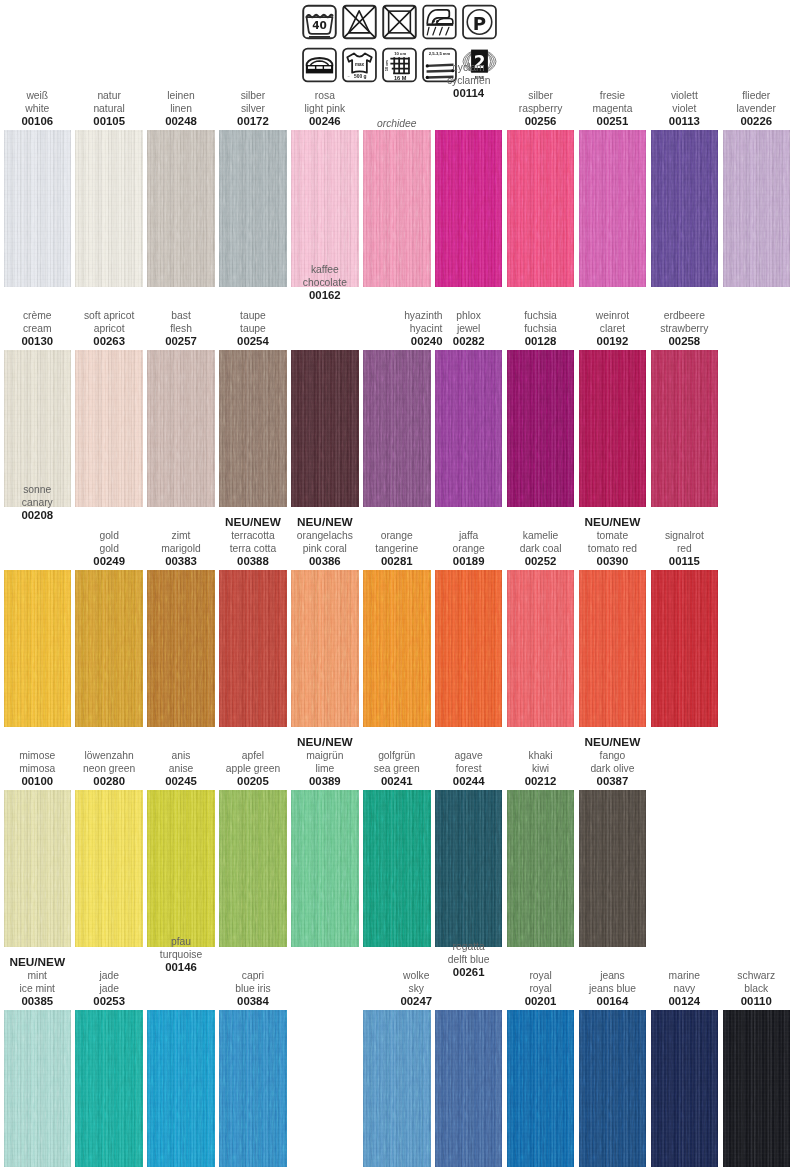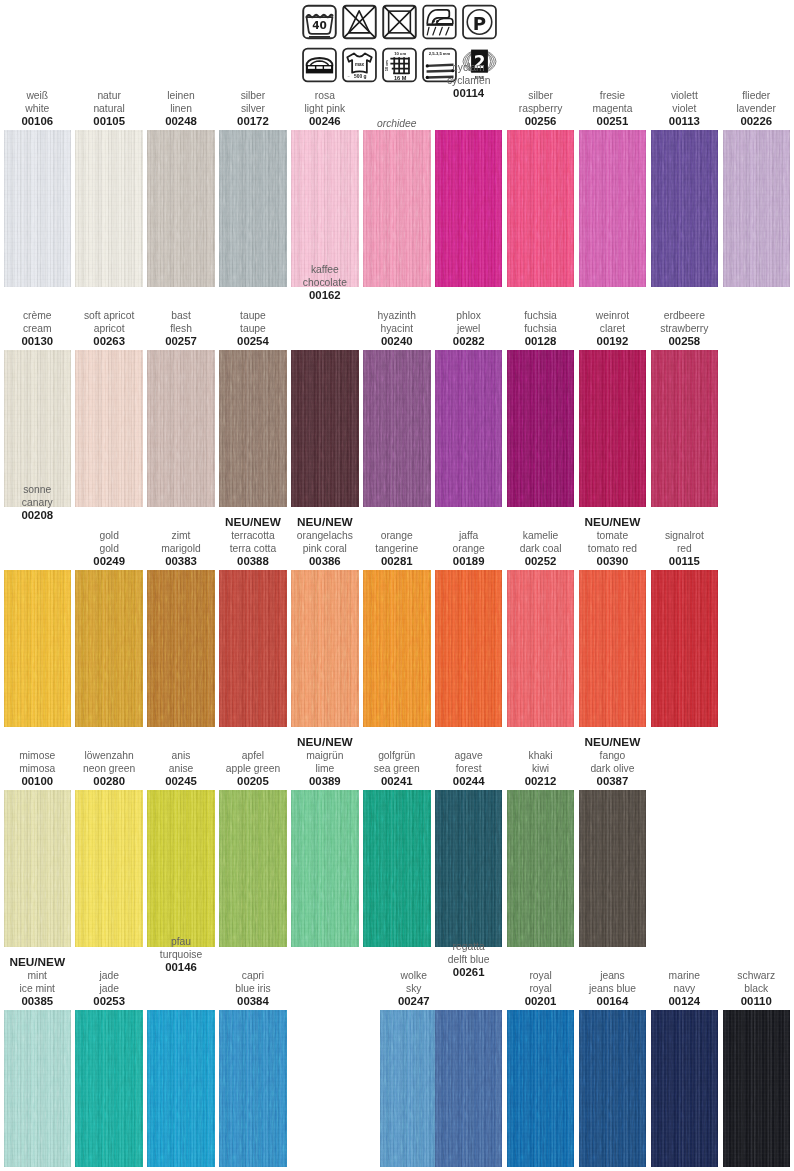--- a/index.html
+++ b/index.html
@@ -357,21 +357,21 @@
         <div class="code">00162</div>
       </div>
       <div class="swatch" style="background: rgb(77, 43, 51);">
         <div class="tex"></div>
         <div class="noise"><svg width="100%" height="100%">
             <rect width="100%" height="100%" filter="url(#yarnNoise)"></rect>
           </svg></div>
       </div>
     </div>
     <div class="cell" style="left: 363px; top: 350px; height: 157px;">
-      <div class="labels" style="bottom: 159.5px;">
+      <div class="labels" style="bottom: 159.5px; text-align: right;">
         <div class="de">hyazinth</div>
         <div class="en">hyacint</div>
         <div class="code">00240</div>
       </div>
       <div class="swatch" style="background: rgb(126, 77, 126);">
         <div class="tex"></div>
         <div class="noise"><svg width="100%" height="100%">
             <rect width="100%" height="100%" filter="url(#yarnNoise)"></rect>
           </svg></div>
       </div>
@@ -726,21 +726,21 @@
         <div class="en">blue iris</div>
         <div class="code">00384</div>
       </div>
       <div class="swatch" style="background: rgb(46, 134, 196);">
         <div class="tex"></div>
         <div class="noise"><svg width="100%" height="100%">
             <rect width="100%" height="100%" filter="url(#yarnNoise)"></rect>
           </svg></div>
       </div>
     </div>
-    <div class="cell" style="left: 380px; top: 1010px; height: 157px;">
+    <div class="cell" style="left: 363px; top: 1010px; height: 157px; padding-left: 39px;">
       <div class="labels" style="bottom: 159.5px;">
         <div class="de">wolke</div>
         <div class="en">sky</div>
         <div class="code">00247</div>
       </div>
       <div class="swatch" style="background: rgb(83, 144, 196);">
         <div class="tex"></div>
         <div class="noise"><svg width="100%" height="100%">
             <rect width="100%" height="100%" filter="url(#yarnNoise)"></rect>
           </svg></div>

